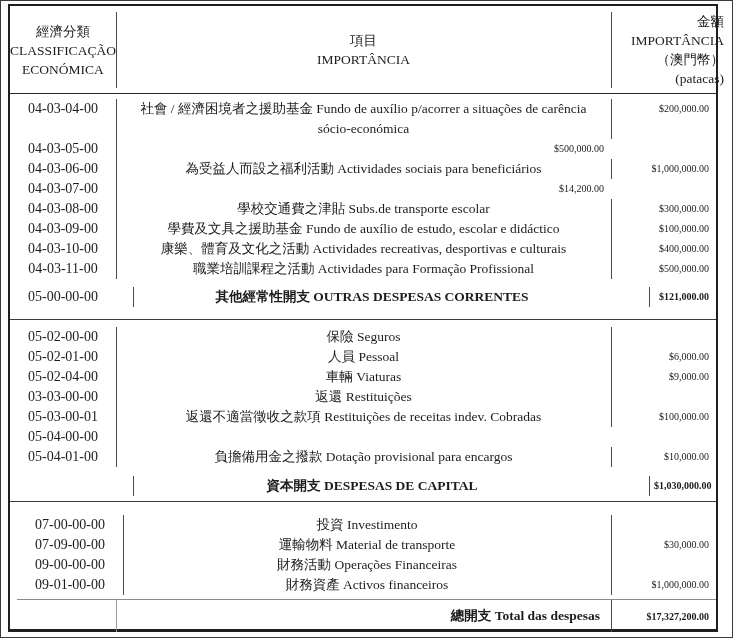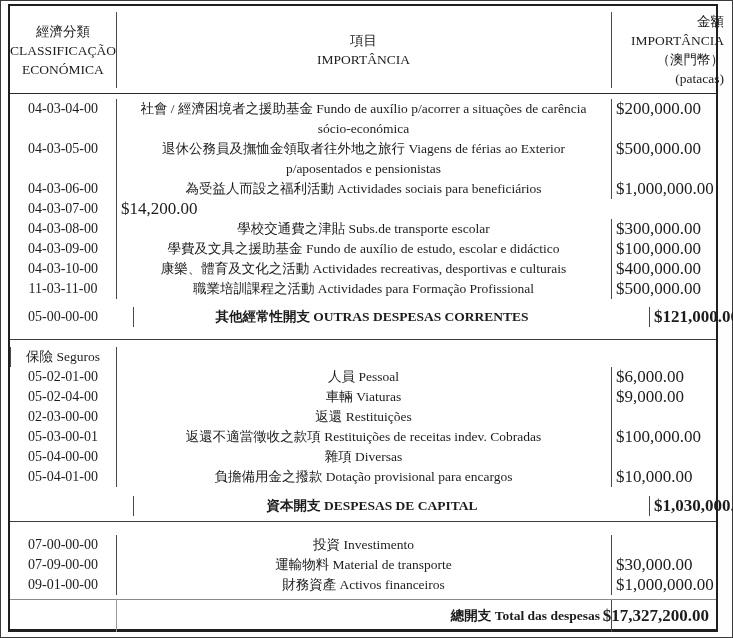--- a/index.html
+++ b/index.html
@@ -35,40 +35,41 @@
     font-size:14px;
   }
   .c-desc{
     border-left:1px solid #4a4a4a;
     padding:0 10px 0 9px;
     font-size:13.5px;
     text-align:center;
   }
   .c-amt{
     border-left:1px solid #4a4a4a;
+    text-align:right;
     padding:0 7px 0 4px;
-    font-size:17px;
+    font-size:10px;
     white-space:nowrap;
   }
   
   .thead{
     border-bottom:1px solid #2a2a2a;
     padding:6px 0 5px;
   }
   .thead .hcell{
     white-space:pre-line;
     text-align:center;
     font-size:13.5px;
     line-height:19px;
     display:flex;align-items:center;justify-content:center;
   }
   .thead .hcell > span{white-space:pre-line;}
   
   .section{border-bottom:1px solid #3c3c3c;}
-  .section:nth-of-type(3){border-bottom-color:#8a8a8a;}
+  .section:nth-of-type(3){border-bottom-color:#8a8a8a;margin-left:7px;}
   .section .row .c-code,
   .section .row .c-desc,
   .section .row .c-amt{line-height:20px;}
   .sec1{padding-top:5px;}
   .sec2{padding-top:7px;padding-bottom:2px;}
   .sec3{padding-top:13px;padding-bottom:4px;}
   .row.subtotal .c-desc{
     text-align:center;
     font-weight:bold;
     margin-left:17px;
@@ -126,21 +127,20 @@
 
   <div id="table-body">
       <div class="section sec1">
         <div class="grid-row row">
           <div class="c-code">04-03-04-00</div>
           <div class="c-desc">社會 / 經濟困境者之援助基金 Fundo de auxílio p/acorrer a situações de carência sócio-económica</div>
           <div class="c-amt">$200,000.00</div>
         </div>
         <div class="grid-row row">
           <div class="c-code">04-03-05-00</div>
-          <div class="c-desc">退休公務員及撫恤金領取者往外地之旅行 Viagens de férias ao Exterior p/aposentados e pensionistas</div>
           <div class="c-amt">$500,000.00</div>
         </div>
         <div class="grid-row row">
           <div class="c-code">04-03-06-00</div>
           <div class="c-desc">為受益人而設之福利活動 Actividades sociais para beneficiários</div>
           <div class="c-amt">$1,000,000.00</div>
         </div>
         <div class="grid-row row">
           <div class="c-code">04-03-07-00</div>
           <div class="c-amt">$14,200.00</div>
@@ -154,58 +154,58 @@
           <div class="c-code">04-03-09-00</div>
           <div class="c-desc">學費及文具之援助基金 Fundo de auxílio de estudo, escolar e didáctico</div>
           <div class="c-amt">$100,000.00</div>
         </div>
         <div class="grid-row row">
           <div class="c-code">04-03-10-00</div>
           <div class="c-desc">康樂、體育及文化之活動 Actividades recreativas, desportivas e culturais</div>
           <div class="c-amt">$400,000.00</div>
         </div>
         <div class="grid-row row">
-          <div class="c-code">11-03-11-00</div>
+          <div class="c-code">04-03-11-00</div>
           <div class="c-desc">職業培訓課程之活動 Actividades para Formação Profissional</div>
           <div class="c-amt">$500,000.00</div>
         </div>
         <div class="grid-row row subtotal">
           <div class="c-code">05-00-00-00</div>
           <div class="c-desc">其他經常性開支 OUTRAS DESPESAS CORRENTES</div>
           <div class="c-amt">$121,000.00</div>
         </div>
       </div>
       <div class="section sec2">
         <div class="grid-row row">
+          <div class="c-code">05-02-00-00</div>
           <div class="c-desc">保險 Seguros</div>
           <div class="c-amt"></div>
         </div>
         <div class="grid-row row">
           <div class="c-code">05-02-01-00</div>
           <div class="c-desc">人員 Pessoal</div>
           <div class="c-amt">$6,000.00</div>
         </div>
         <div class="grid-row row">
           <div class="c-code">05-02-04-00</div>
           <div class="c-desc">車輛 Viaturas</div>
           <div class="c-amt">$9,000.00</div>
         </div>
         <div class="grid-row row">
-          <div class="c-code">02-03-00-00</div>
+          <div class="c-code">03-03-00-00</div>
           <div class="c-desc">返還 Restituições</div>
           <div class="c-amt"></div>
         </div>
         <div class="grid-row row">
           <div class="c-code">05-03-00-01</div>
           <div class="c-desc">返還不適當徵收之款項 Restituições de receitas indev. Cobradas</div>
           <div class="c-amt">$100,000.00</div>
         </div>
         <div class="grid-row row">
           <div class="c-code">05-04-00-00</div>
-          <div class="c-desc">雜項 Diversas</div>
           <div class="c-amt"></div>
         </div>
         <div class="grid-row row">
           <div class="c-code">05-04-01-00</div>
           <div class="c-desc">負擔備用金之撥款 Dotação provisional para encargos</div>
           <div class="c-amt">$10,000.00</div>
         </div>
         <div class="grid-row row subtotal">
           <div class="c-code"></div>
           <div class="c-desc">資本開支 DESPESAS DE CAPITAL</div>
@@ -215,20 +215,25 @@
       <div class="section sec3">
         <div class="grid-row row">
           <div class="c-code">07-00-00-00</div>
           <div class="c-desc">投資 Investimento</div>
           <div class="c-amt"></div>
         </div>
         <div class="grid-row row">
           <div class="c-code">07-09-00-00</div>
           <div class="c-desc">運輸物料 Material de transporte</div>
           <div class="c-amt">$30,000.00</div>
+        </div>
+        <div class="grid-row row">
+          <div class="c-code">09-00-00-00</div>
+          <div class="c-desc">財務活動 Operações Financeiras</div>
+          <div class="c-amt"></div>
         </div>
         <div class="grid-row row">
           <div class="c-code">09-01-00-00</div>
           <div class="c-desc">財務資產 Activos financeiros</div>
           <div class="c-amt">$1,000,000.00</div>
         </div>
       </div>
     </div>
 
   <div class="grid-row total-row">

